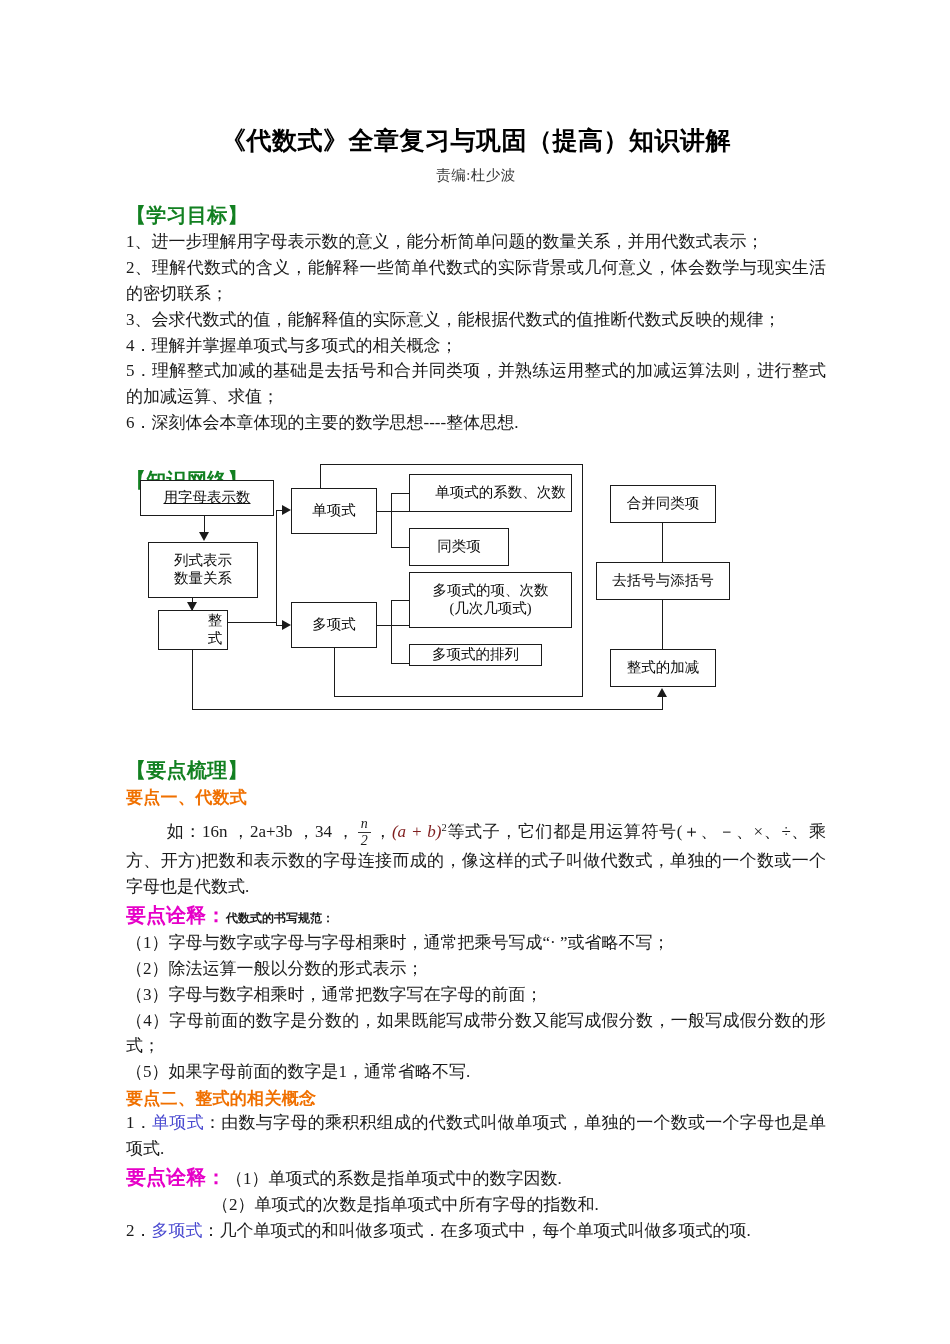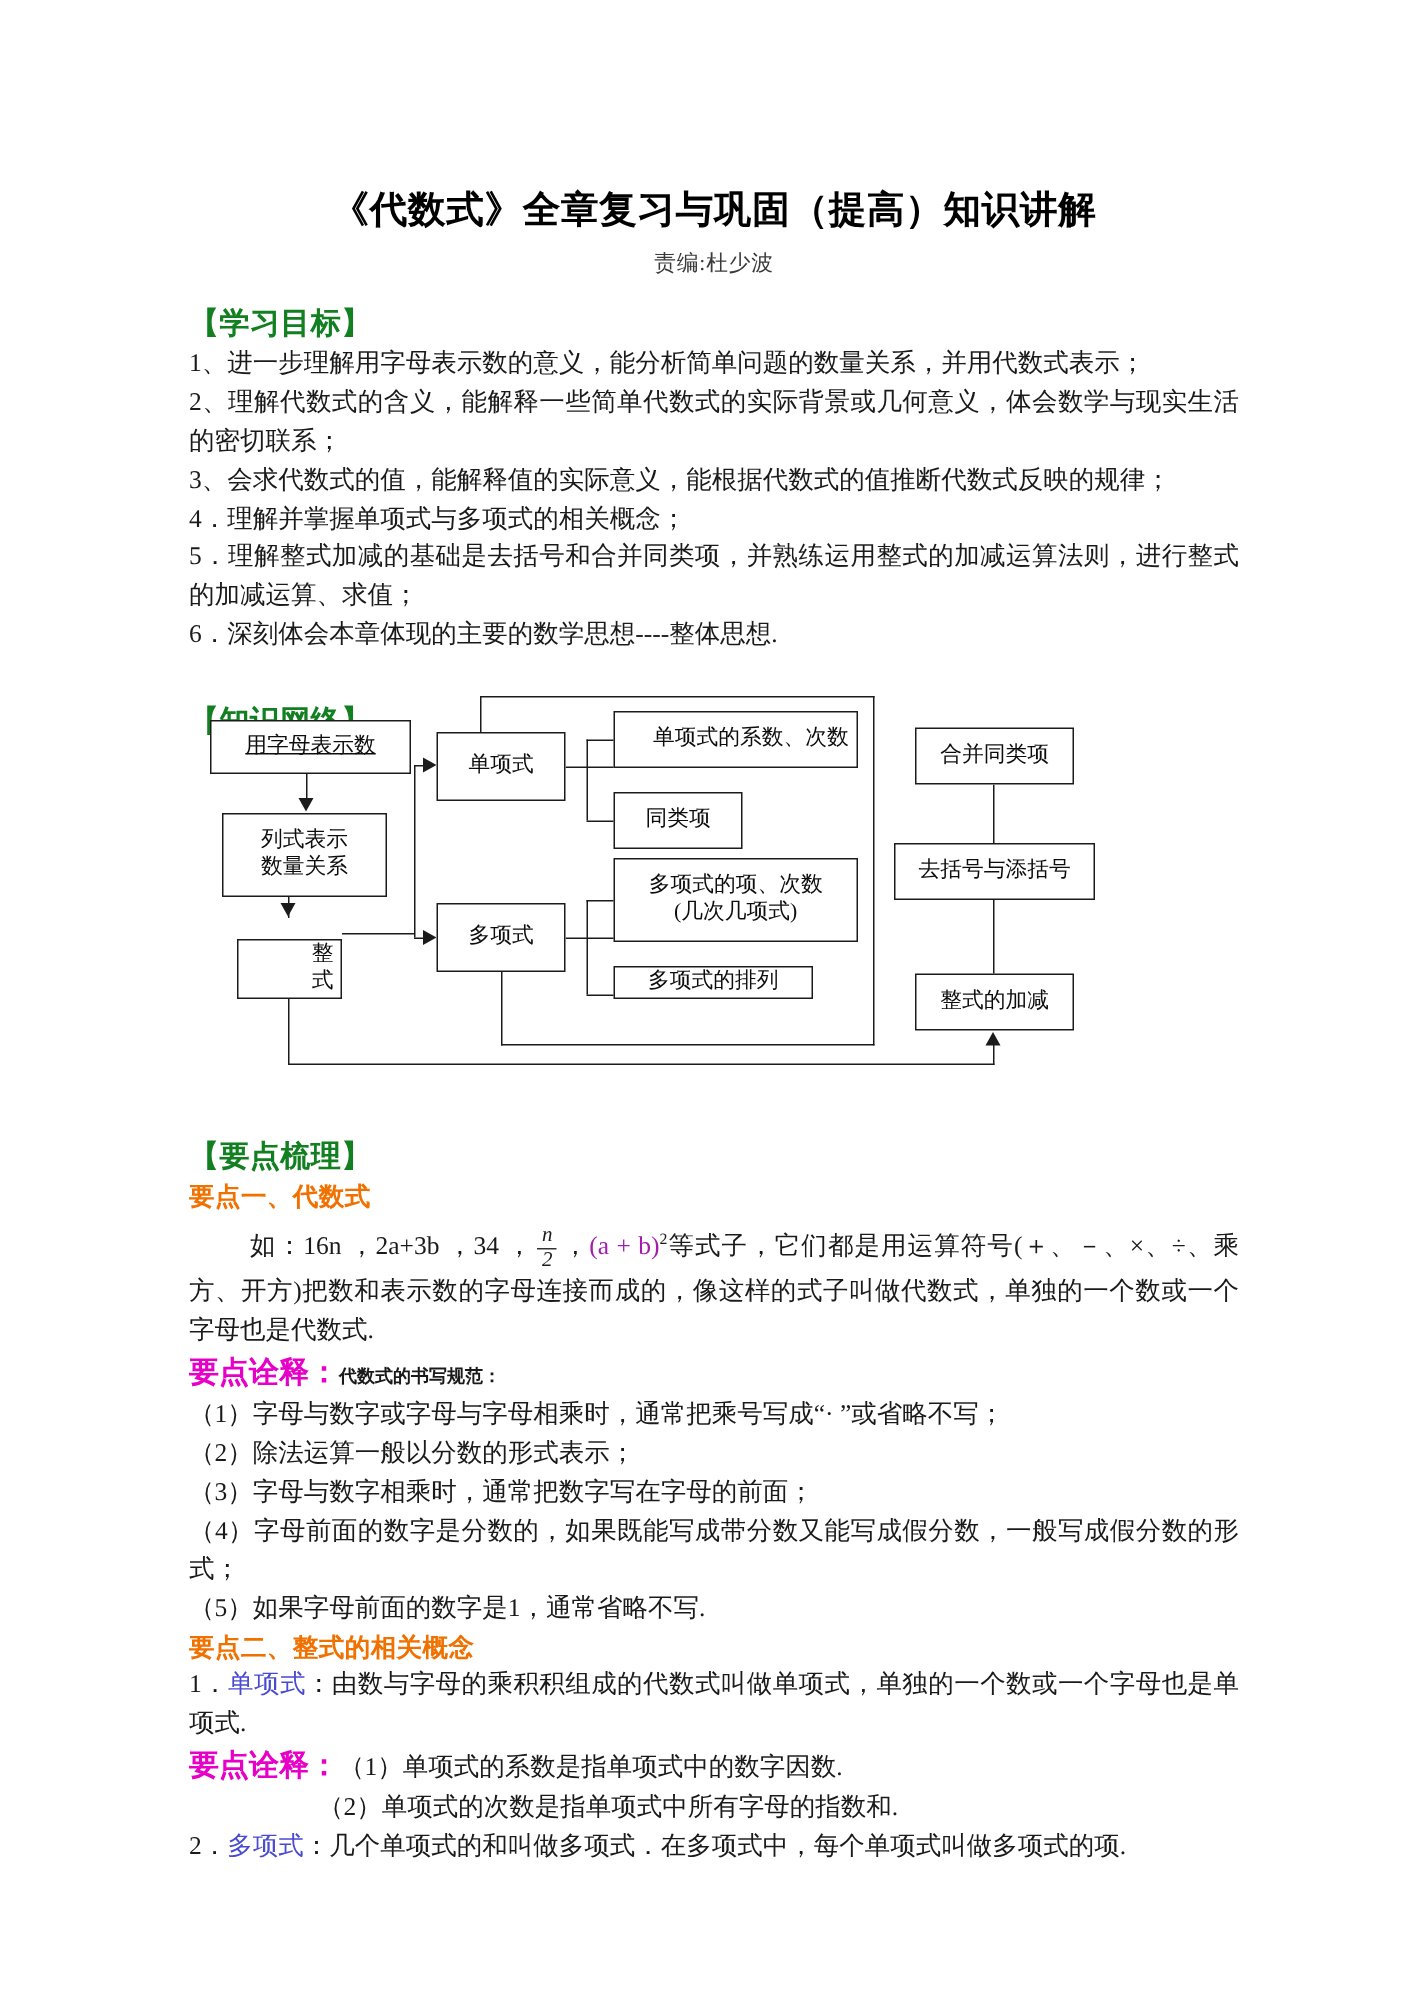--- a/index.html
+++ b/index.html
@@ -87,21 +87,22 @@
     color: #1a1a1a;
   }
   .objectives p.body { margin: 0; }
 
   .spacer-sm { height: 8px; }
   .spacer-md { height: 22px; }
 
   
   .math {
     font-family: "Liberation Serif", "DejaVu Serif", serif;
-    color: #a21caf;
+    font-style: italic;
+    color: #7f1d1d;
   }
   .frac {
     display: inline-block;
     vertical-align: -0.55em;
     text-align: center;
     font-style: italic;
     line-height: 1.0;
     margin: 0 3px;
     font-size: 14px;
   }
@@ -196,37 +197,37 @@
 
     <div class="nbox" style="left:14px; top:18px; width:134px; height:36px;text-decoration:underline;">
       <span>用字母表示数</span>
     </div>
 
     <div class="nbox" style="left:22px; top:80px; width:110px; height:56px; flex-direction:column;">
       <span>列式表示</span>
       <span>数量关系</span>
     </div>
 
-    <div class="nbox" style="left:32px; top:164px; width:70px; height:40px;padding-left:44px;">
+    <div class="nbox" style="left:32px; top:148px; width:70px; height:40px;padding-left:44px;">
       <span>整式</span>
     </div>
 
     <div class="nbox" style="left:165px; top:26px; width:86px; height:46px;">
       <span>单项式</span>
     </div>
 
     <div class="nbox" style="left:165px; top:140px; width:86px; height:46px;">
       <span>多项式</span>
     </div>
 
     <div class="nbox" style="left:283px; top:12px; width:163px; height:38px;padding-left:20px;">
       <span>单项式的系数、次数</span>
     </div>
 
-    <div class="nbox" style="left:283px; top:66px; width:86px; height:38px;">
+    <div class="nbox" style="left:283px; top:66px; width:100px; height:38px;">
       <span>同类项</span>
     </div>
 
     <div class="nbox" style="left:283px; top:110px; width:163px; height:56px; flex-direction:column;">
       <span>多项式的项、次数</span>
       <span>(几次几项式)</span>
     </div>
 
     <div class="nbox" style="left:283px; top:182px; width:133px; height:22px;">
       <span>多项式的排列</span>

